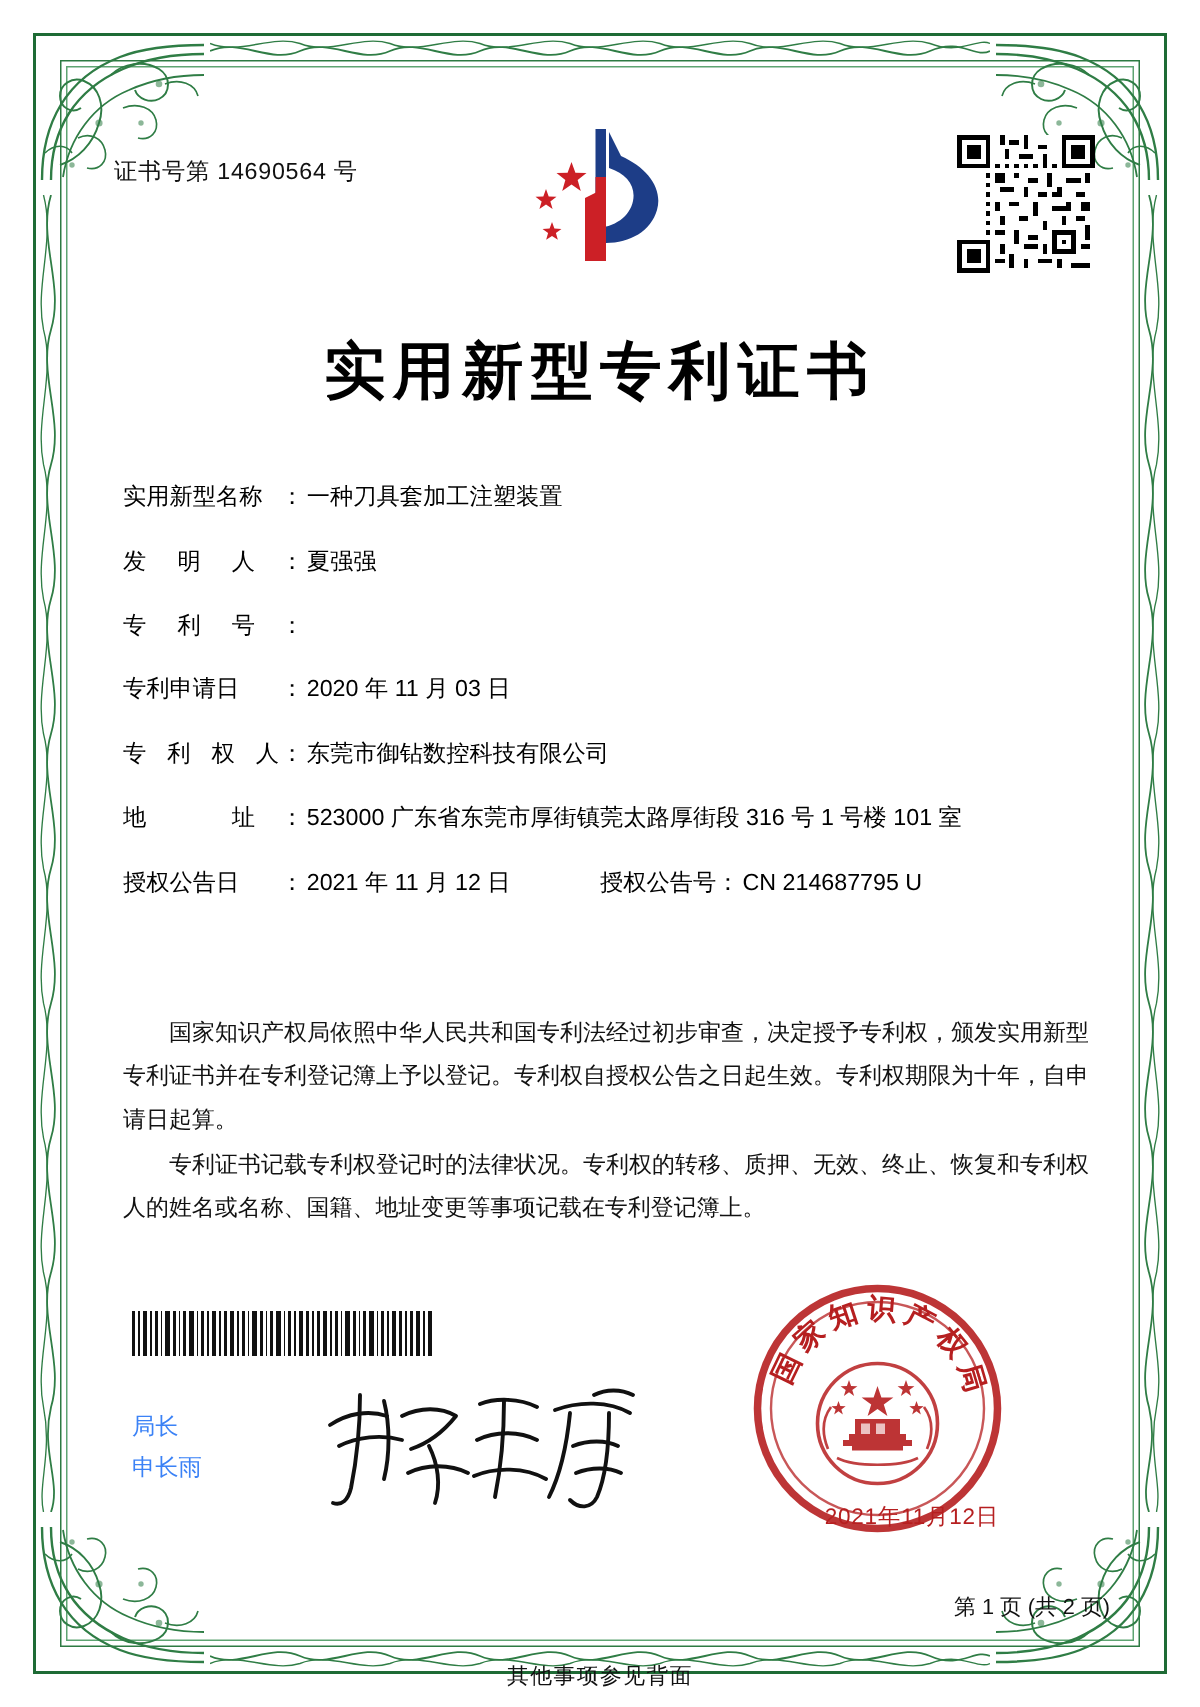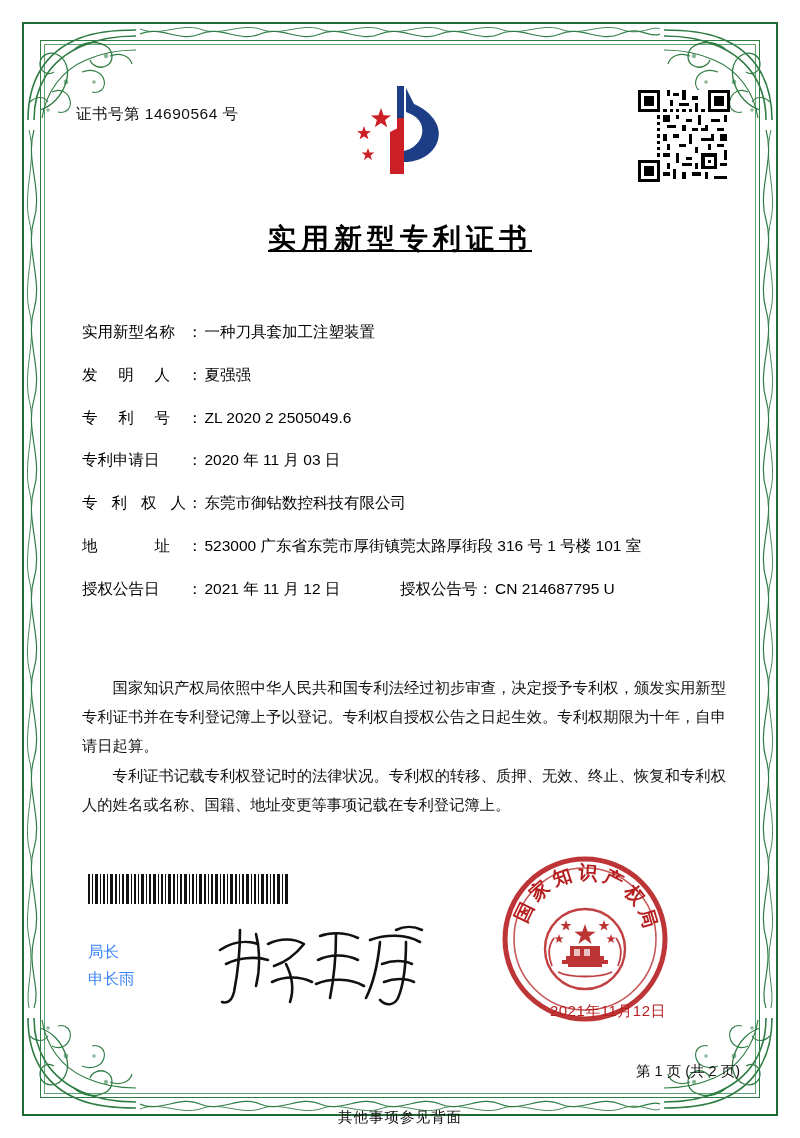--- a/index.html
+++ b/index.html
@@ -118,24 +118,23 @@
   }
 
   .title {
     position: absolute;
     left: 0;
     right: 0;
     top: 158px;
     text-align: center;
     font-family: "DejaVu Serif", "Liberation Serif", serif;
     font-weight: bold;
-    font-size: 28px;
+    font-size: 41px;
     letter-spacing: 5px;
     color: #000;
-    text-decoration: underline;
   }
 
   .fields {
     position: absolute;
     left: 22px;
     right: 10px;
     top: 258px;
     font-family: "Liberation Sans", sans-serif;
     font-size: 15.5px;
     color: #000000;
@@ -527,21 +526,20 @@
         <span class="field-value">夏强强</span>
       </div>
 
       <div class="field-row">
         <span class="field-label spaced">
           <span>专</span>
           <span>利</span>
           <span>号</span>
         </span>
         <span class="field-colon">：</span>
-        <span class="field-value">ZL 2020 2 2505049.6</span>
       </div>
 
       <div class="field-row">
         <span class="field-label">专利申请日</span>
         <span class="field-colon">：</span>
         <span class="field-value">2020 年 11 月 03 日</span>
       </div>
 
       <div class="field-row">
         <span class="field-label spaced" style="width:104px;flex:0 0 104px;padding-right:1px;">

